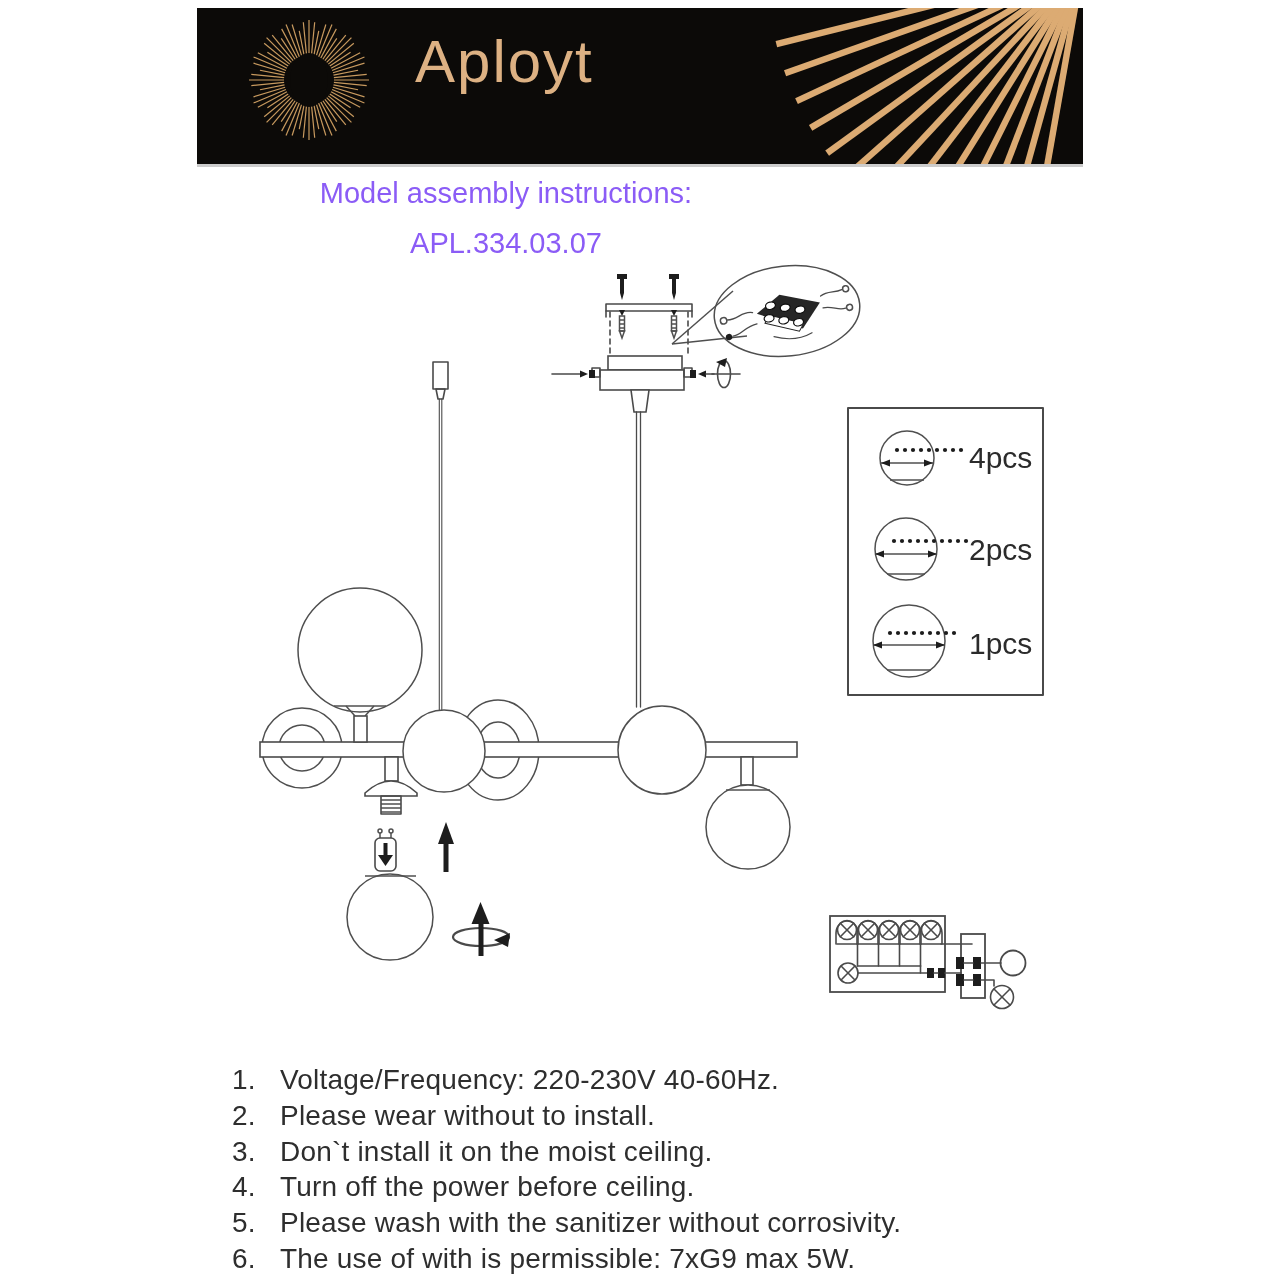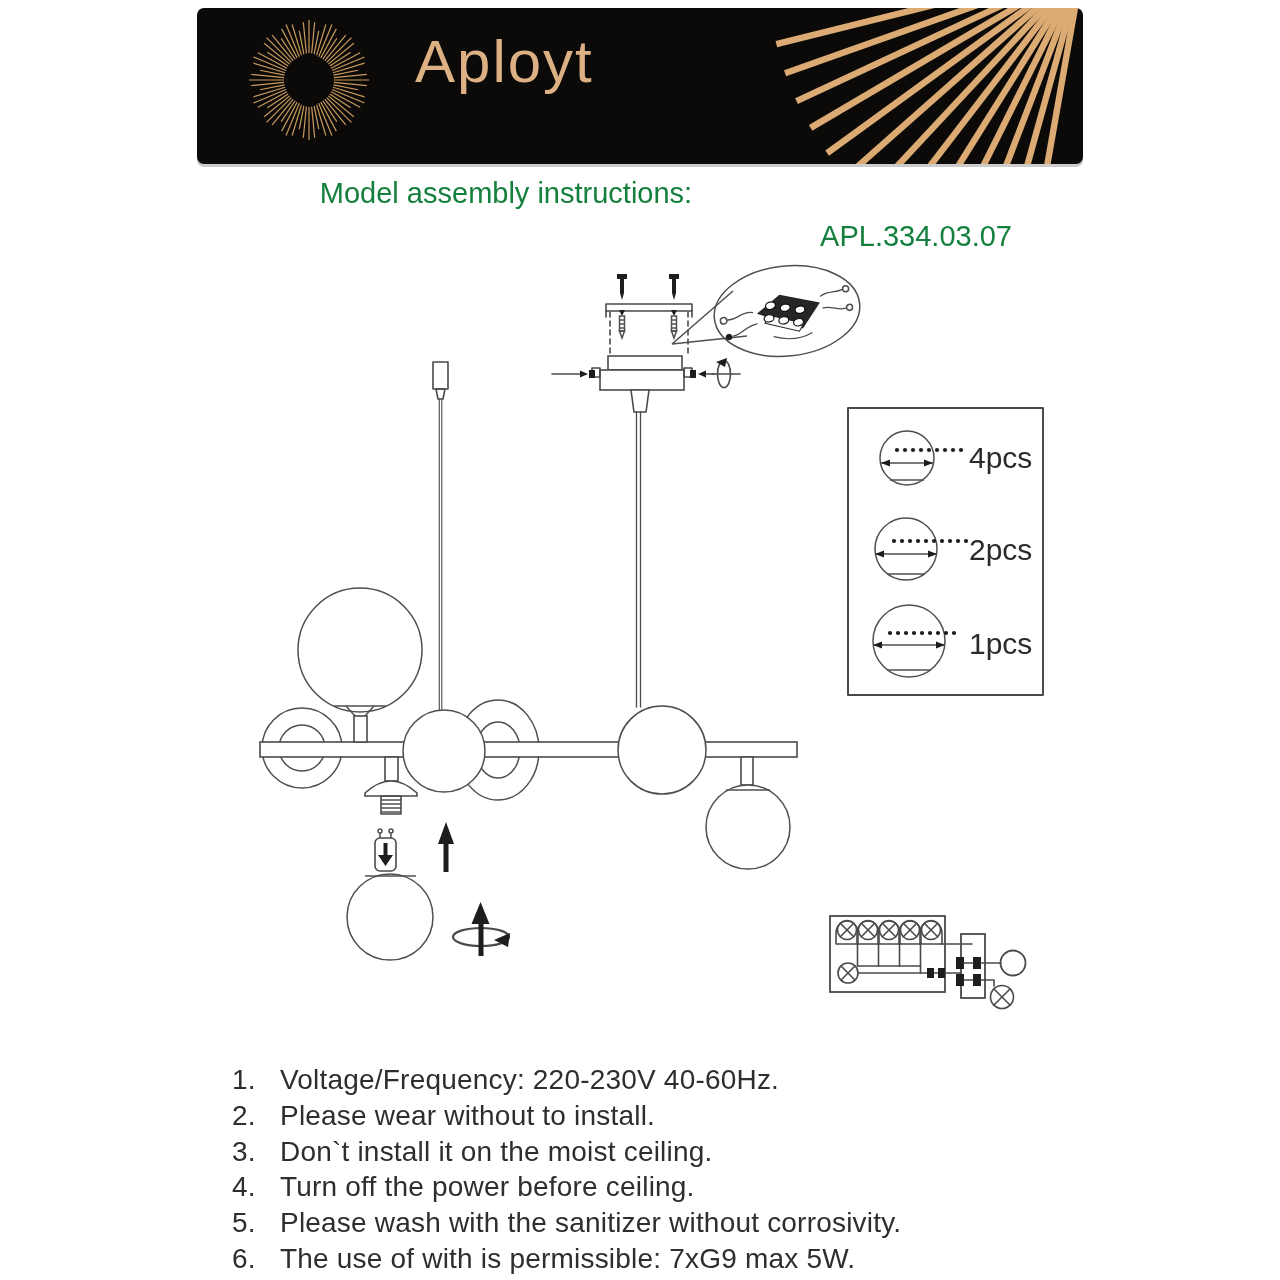--- a/index.html
+++ b/index.html
@@ -1,30 +1,30 @@
 <!DOCTYPE html>
 <html><head>
 <meta charset="utf-8">
 <style>
   html,body{margin:0;padding:0;background:#ffffff;}
   .page{position:relative;width:1280px;height:1280px;background:#ffffff;
         font-family:"Liberation Sans",sans-serif;overflow:hidden;}
 
   
   .banner{position:absolute;left:197px;top:8px;width:886px;height:156px;
-          background:#0c0a08;box-shadow:0 3px 0 #cccccc;border-radius:7px;}
+          background:#0c0a08;box-shadow:0 3px 0 #cccccc;}
   .banner svg{position:absolute;left:0;top:0;width:886px;height:156px;overflow:hidden;}
   .brand{position:absolute;left:218px;top:24px;font-size:60px;line-height:60px;
          color:#ddb183;letter-spacing:2px;font-weight:400;}
 
   
   .title-block{position:absolute;left:0;top:176px;width:1012px;text-align:center;
-               color:#15803d;}
+               color:#8b5cf6;}
   .title-line{font-size:29px;line-height:34px;}
-  .title-model{font-size:29px;line-height:34px;margin-top:9px;text-align:right;}
+  .title-model{font-size:29px;line-height:34px;margin-top:16px;}
 
   
   .diagram{position:absolute;left:190px;top:250px;width:910px;height:810px;}
   .s{stroke:#4a4a4a;stroke-width:1.6;fill:none;stroke-linecap:round;stroke-linejoin:round;}
   .s15{stroke:#4f4f4f;stroke-width:1.5;fill:none;}
   .sw{stroke:#4a4a4a;stroke-width:1.6;fill:#ffffff;}
   .sw15{stroke:#4f4f4f;stroke-width:1.5;fill:#ffffff;}
   .bk{fill:#1d1d1d;stroke:none;}
   .dash{stroke-dasharray:5 4;}
   .w2{stroke-width:2px;}

